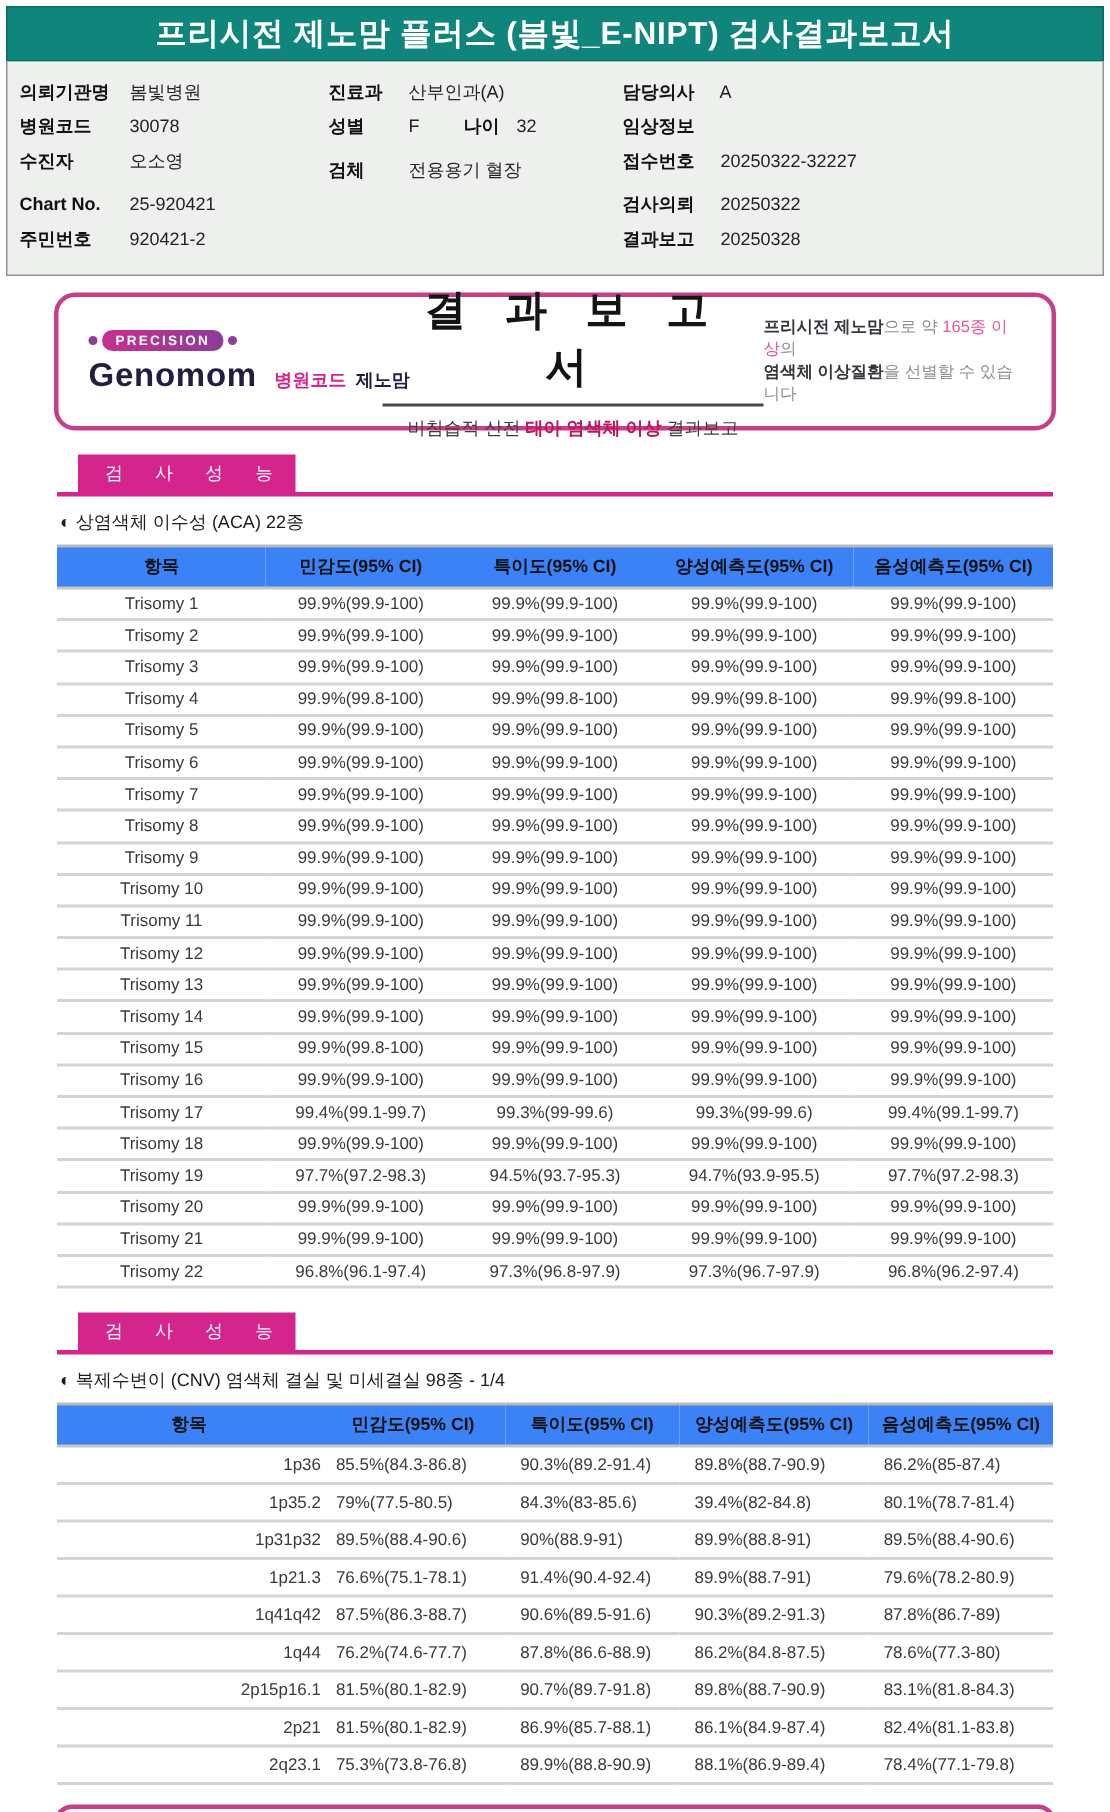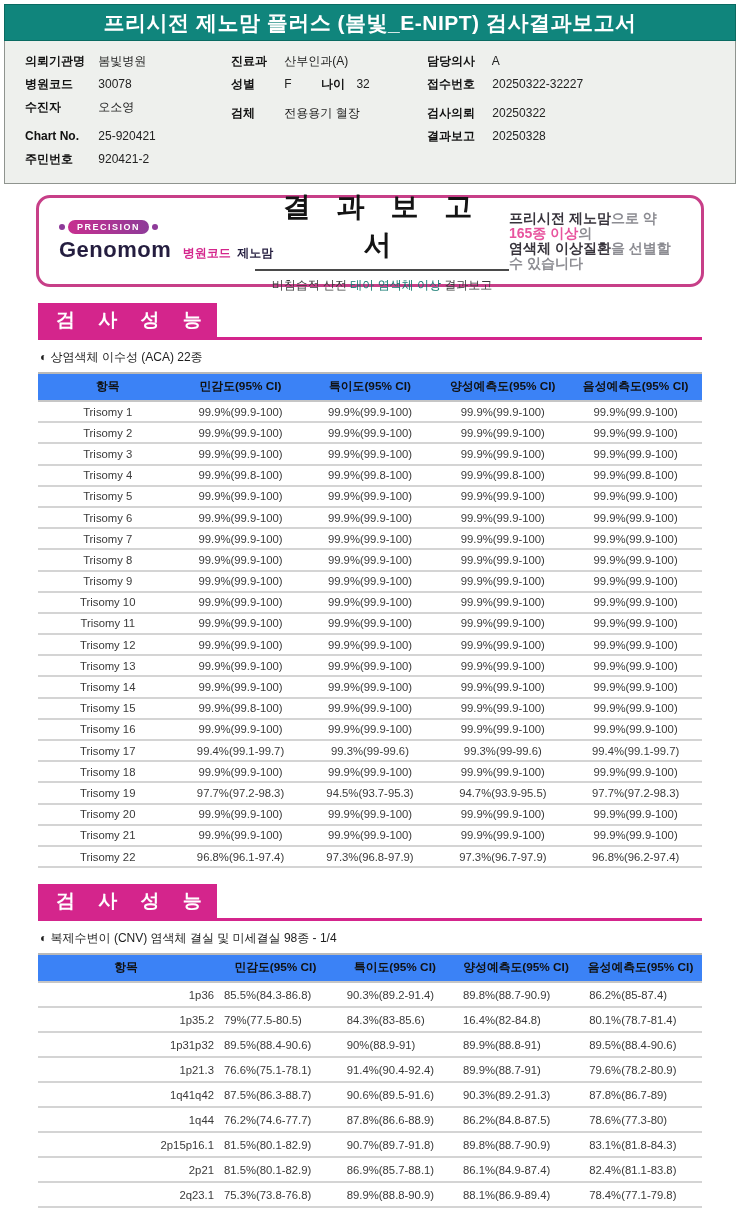--- a/index.html
+++ b/index.html
@@ -6,21 +6,21 @@
   body{width:740px;height:1208px;font-family:"Liberation Sans","DejaVu Sans",sans-serif;position:relative;overflow:hidden;}
 
   
   .title-banner{margin:4px 4px 0;background:#10857c;border:1px solid #0a6b62;color:#fff;
     text-align:center;font-size:21px;font-weight:bold;line-height:35px;height:35px;letter-spacing:.5px;}
 
   
   .info-box{margin:0 4px;background:#eef0ed;border:1px solid #8f948f;border-top:none;
     display:flex;padding:9px 0 12px;}
   .info-col{line-height:23px;font-size:12px;color:#111;}
-  .info-col1{padding-left:20px;width:206px;}
+  .info-col1{padding-left:8px;width:206px;}
   .info-col2{width:196px;}
   .info-col3{flex:1;}
   .irow{white-space:nowrap;}
   .irow.gap{margin-top:6px;}
   .ilabel{display:inline-block;font-weight:bold;}
   .info-col1 .ilabel{width:70px;}
   .info-col2 .ilabel{width:50px;}
   .info-col3 .ilabel{width:62px;}
   .ival{color:#222;}
   .ilabel2{font-weight:bold;margin-left:26px;margin-right:8px;}
@@ -34,29 +34,29 @@
   .pill-body{background:linear-gradient(90deg,#c72f8f,#8e3b99);color:#fff;font-size:9px;
     font-weight:bold;letter-spacing:1.5px;border-radius:9px;padding:2px 9px;}
   .brand-line{white-space:nowrap;}
   .brand-name{font-size:22px;font-weight:bold;color:#241d3f;letter-spacing:.5px;}
   .brand-sub-hl{font-size:12px;font-weight:bold;color:#d4258c;margin-left:7px;}
   .brand-sub{font-size:12px;font-weight:bold;color:#241d3f;margin-left:2px;}
   .center-block{flex:1;text-align:center;}
   .report-title{display:inline-block;font-size:28px;font-weight:bold;color:#141414;
     letter-spacing:9px;padding:0 4px 5px;border-bottom:2px solid #4a4a4a;}
   .report-subtitle{margin-top:6px;font-size:12px;color:#3c3c3c;}
-  .hl-magenta{color:#0f766e;font-weight:normal;}
-  .right-block{width:172px;font-size:14px;line-height:15px;color:#8d8d93;font-weight:bold;}
+  .hl-magenta{color:#be185d;font-weight:bold;}
+  .right-block{width:172px;font-size:11px;line-height:15px;color:#8d8d93;}
   .right-block b{color:#38343c;}
   .hl-pink{color:#e8549e;}
 
   
   .section-head{margin:16px 38px 0;border-bottom:3px solid #d4258c;}
-  .section-badge{display:inline-block;background:#d4258c;color:#fff;font-size:19px;
-    font-weight:bold;letter-spacing:9px;padding:4px 6px 4px 18px;}
+  .section-badge{display:inline-block;background:#d4258c;color:#fff;font-size:12px;
+    font-weight:normal;letter-spacing:9px;padding:4px 6px 4px 18px;margin-left:14px;}
   .section-sub{margin:9px 38px 6px 40px;font-size:12px;color:#1d1d1d;}
 
   
   table{width:664px;margin:2px 38px 0;border-collapse:collapse;table-layout:fixed;}
   thead th{background:#3b82f6;font-size:11.8px;font-weight:bold;color:#111;padding:5px 0;
     border-top:2px solid #b9b9b9;border-bottom:2px solid #c6c6c6;}
   tbody td{font-size:11.3px;color:#3a3a3a;border-bottom:2px solid #d4d4d4;white-space:nowrap;overflow:hidden;}
   .tbl-aca tbody td{text-align:center;padding:3.6px 0;}
   .tbl-cnv tbody td{text-align:left;padding:5.5px 0 5.5px 10px;}
   .tbl-cnv tbody td:first-child{padding-left:2px;text-align:right;}
@@ -107,20 +107,24 @@
     </div>
     <div class="irow gap">
       <span class="ilabel">검체</span>
       <span class="ival">전용용기 혈장</span>
     </div>
   </div>
   <div class="info-col info-col3">
     <div class="irow">
       <span class="ilabel">담당의사</span>
       <span class="ival">A</span>
+    </div>
+    <div class="irow">
+      <span class="ilabel">임상정보</span>
+      <span class="ival"></span>
     </div>
     <div class="irow">
       <span class="ilabel">접수번호</span>
       <span class="ival">20250322-32227</span>
     </div>
     <div class="irow gap">
       <span class="ilabel">검사의뢰</span>
       <span class="ival">20250322</span>
     </div>
     <div class="irow">
@@ -362,21 +366,21 @@
         <td>1p36</td>
         <td>85.5%(84.3-86.8)</td>
         <td>90.3%(89.2-91.4)</td>
         <td>89.8%(88.7-90.9)</td>
         <td>86.2%(85-87.4)</td>
       </tr>
       <tr>
         <td>1p35.2</td>
         <td>79%(77.5-80.5)</td>
         <td>84.3%(83-85.6)</td>
-        <td>16.4%(82-84.8)</td>
+        <td>39.4%(82-84.8)</td>
         <td>80.1%(78.7-81.4)</td>
       </tr>
       <tr>
         <td>1p31p32</td>
         <td>89.5%(88.4-90.6)</td>
         <td>90%(88.9-91)</td>
         <td>89.9%(88.8-91)</td>
         <td>89.5%(88.4-90.6)</td>
       </tr>
       <tr>

